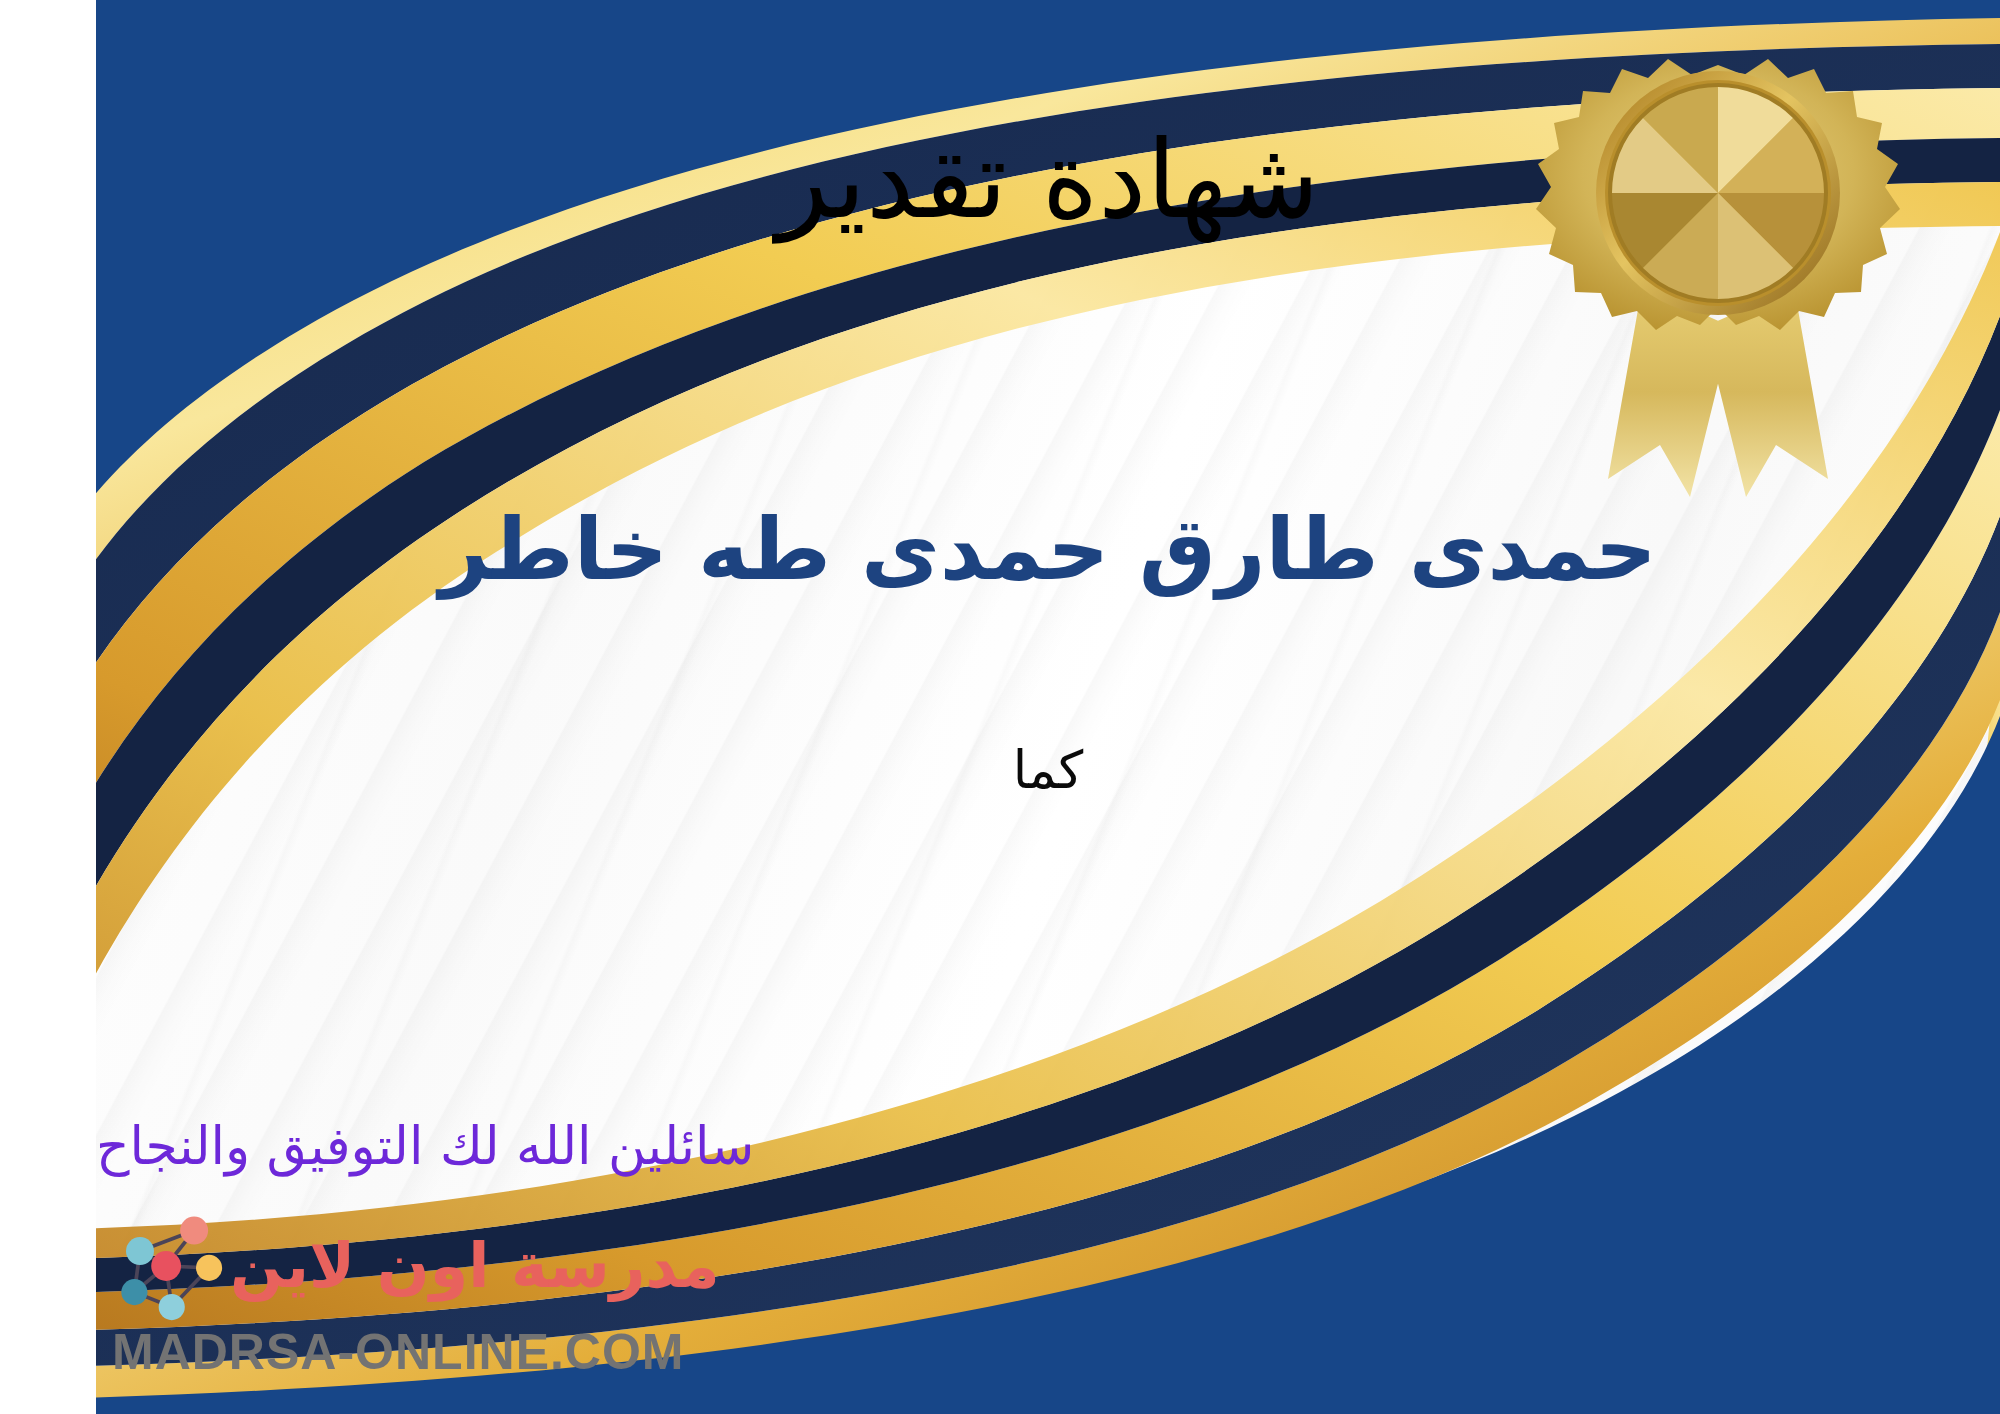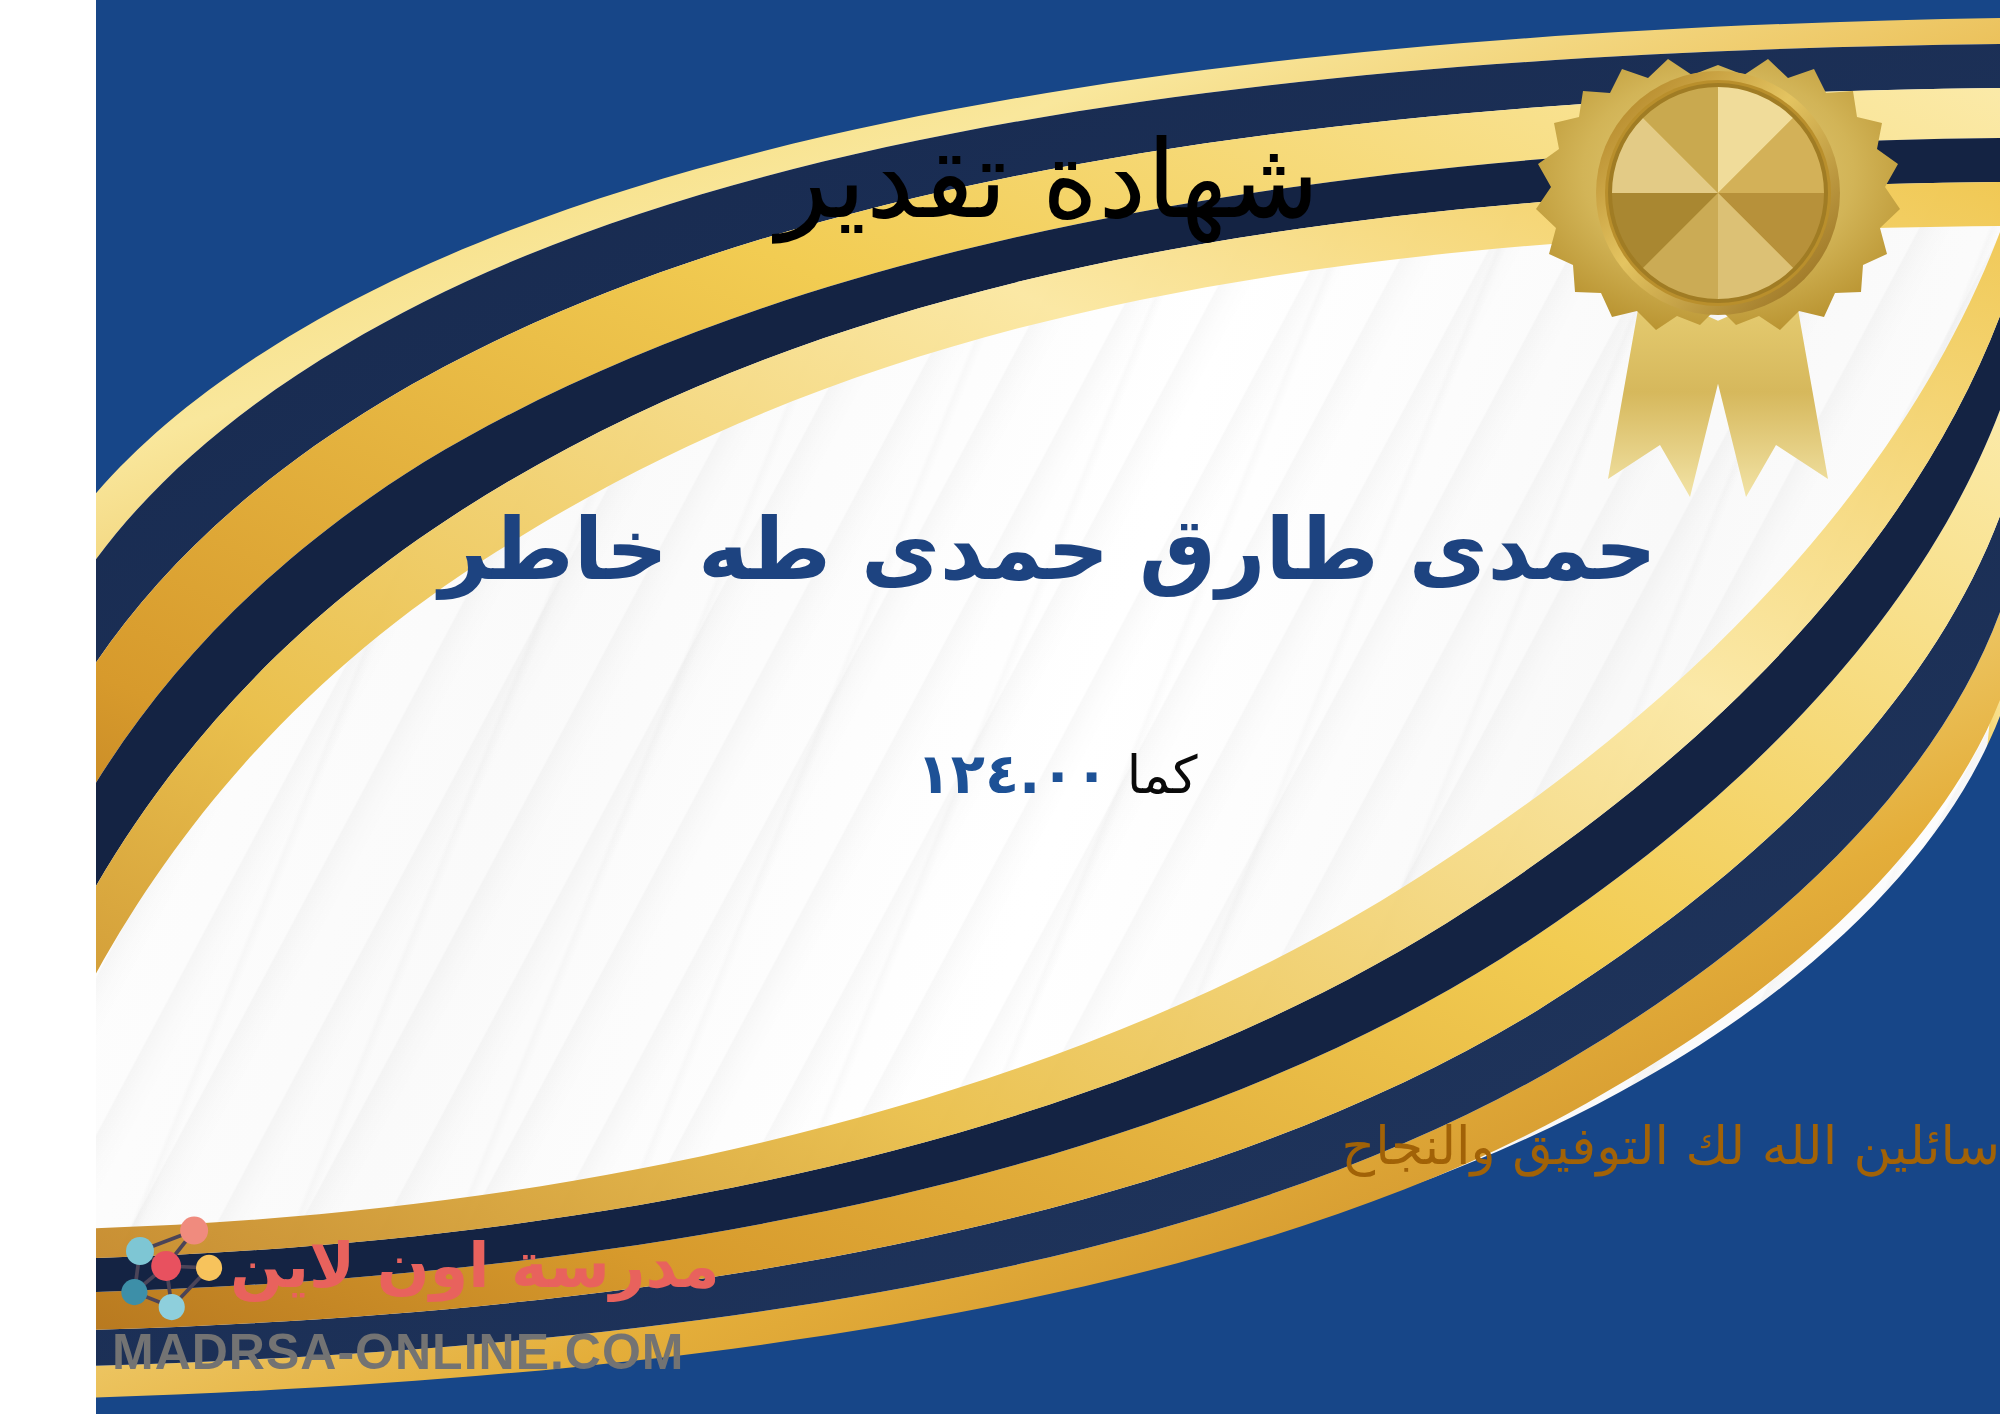--- a/index.html
+++ b/index.html
@@ -127,23 +127,23 @@
     font-weight: 700;
     font-size: 56px;
     letter-spacing: 2px;
     padding: 0 18px;
   }
   .closing {
     position: absolute;
     top: 1110px;
     left: 0;
     right: 0;
-    text-align: right;
+    text-align: left;
     font-size: 52px;
-    color: #a16207;
+    color: #6d28d9;
     line-height: 1.4;
   }
 
   
   .logo {
     position: absolute;
     left: 16px;
     bottom: 36px;
     z-index: 6;
     display: flex;
@@ -349,21 +349,20 @@
   <div class="content">
 
     <div class="title">شهادة تقدير</div>
 
     <div class="recipient">حمدى طارق حمدى طه خاطر</div>
 
     <div class="body-block">
 
       <div class="body-line stretch">
         <span class="seg">كما</span>
-        <span class="score">١٢٤.٠٠</span>
       </div>
 
     </div>
 
     <div class="closing">سائلين الله لك التوفيق  والنجاح</div>
   </div>
 
   <div class="logo">
     <div class="logo-row">
       <svg class="logo-mark" viewBox="0 0 120 120">

